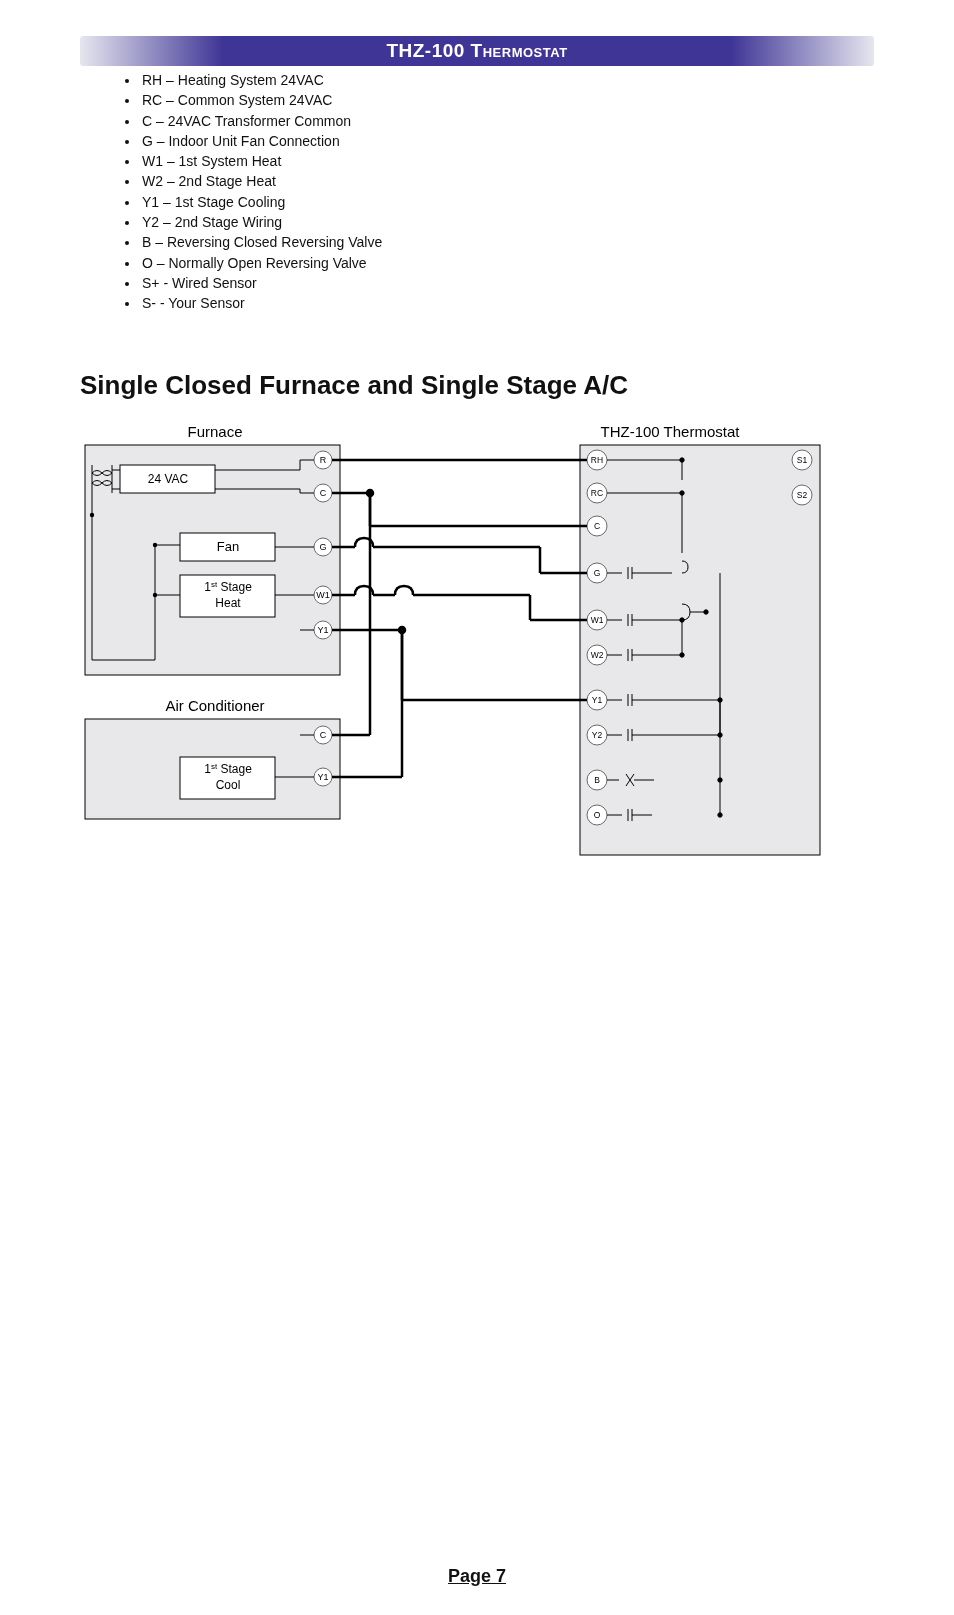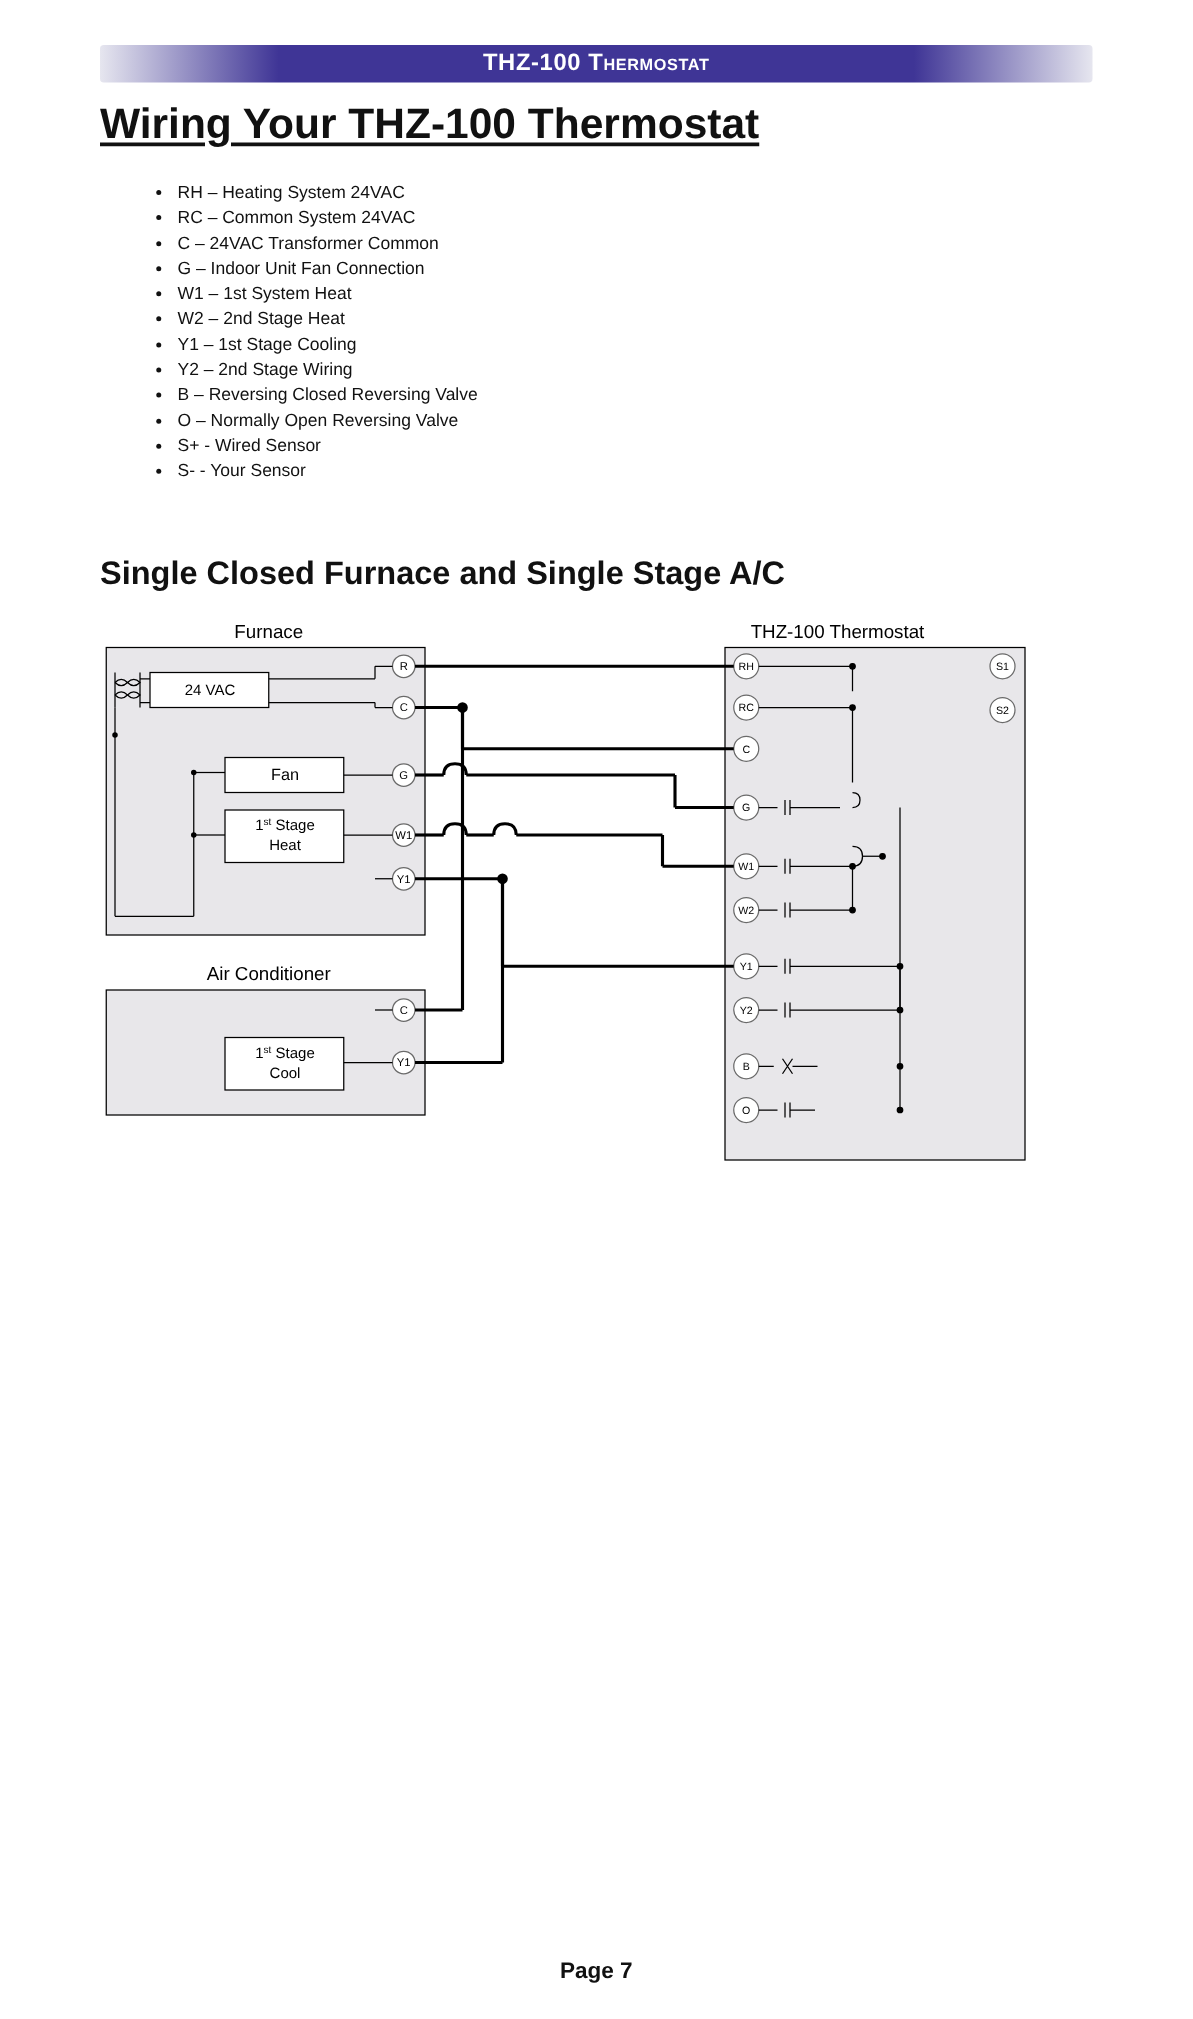--- a/index.html
+++ b/index.html
@@ -68,31 +68,31 @@
     display: block;
   }
   .page-footer {
     position: absolute;
     bottom: 64px;
     left: 0;
     right: 0;
     text-align: center;
     font-size: 18px;
     font-weight: 700;
+    text-decoration: underline;
   }
 </style>
 </head>
 <body>
 
 <div class="page">
   <div class="header-bar">
     <span class="smallcaps">THZ-100 Thermostat</span>
   </div>
 
-  <h1 class="section-title">Wiring Your THZ-100 Thermostat</h1>
 
   <ul class="defs">
     <li>RH – Heating System 24VAC</li>
     <li>RC – Common System 24VAC</li>
     <li>C – 24VAC Transformer Common</li>
     <li>G – Indoor Unit Fan Connection</li>
     <li>W1 – 1st System Heat</li>
     <li>W2 – 2nd Stage Heat</li>
     <li>Y1 – 1st Stage Cooling</li>
     <li>Y2 – 2nd Stage Wiring</li>

